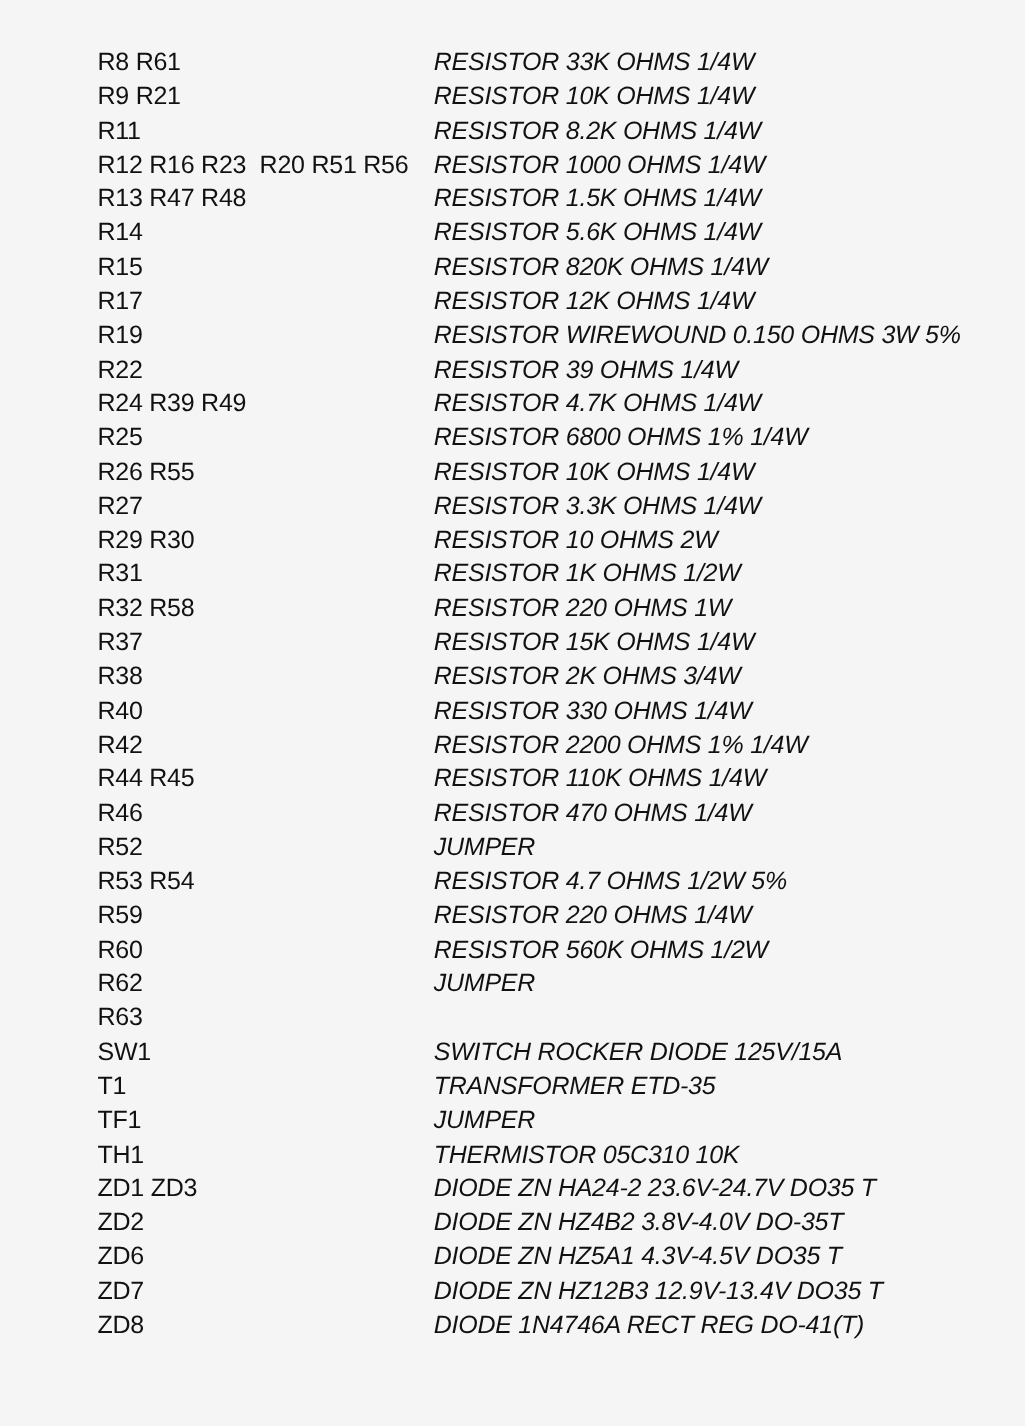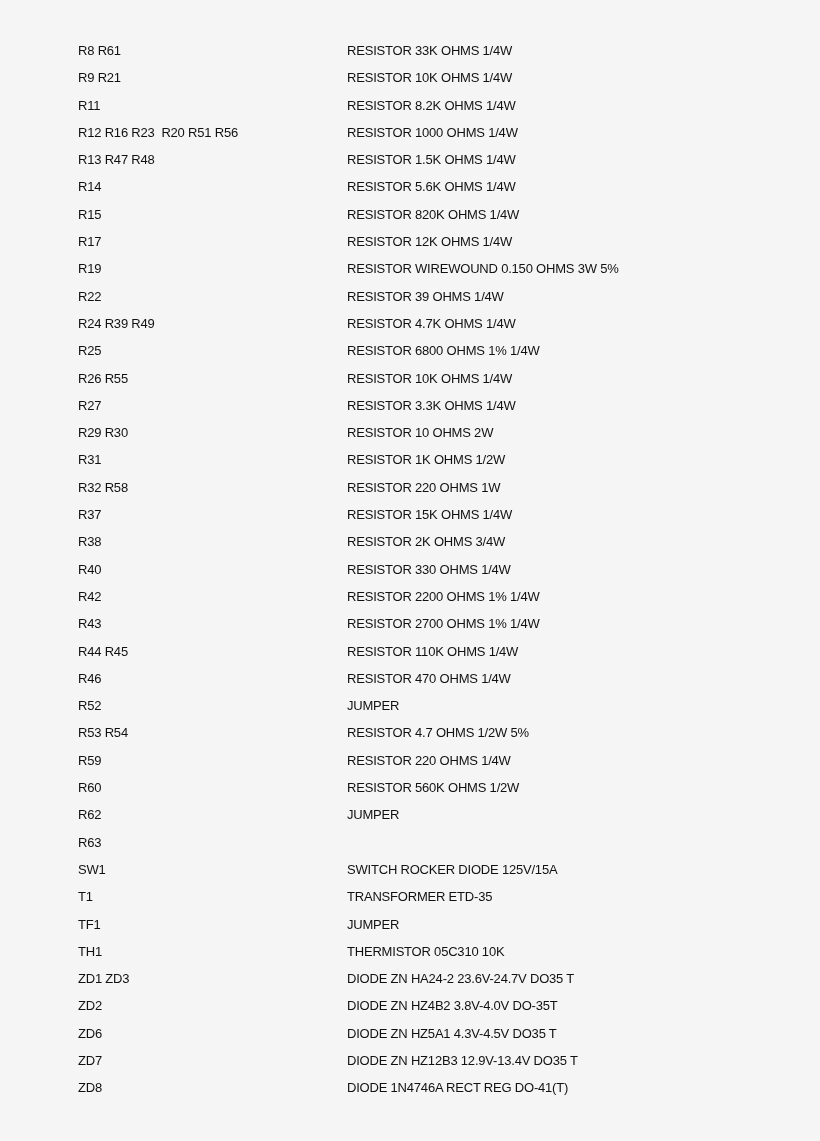--- a/index.html
+++ b/index.html
@@ -18,34 +18,35 @@
     #parts-list {
       position: absolute;
       left: 78px;
       top: 37px;
       width: 720px;
     }
     .row {
       position: relative;
       height: 27.3px;
       line-height: 27.3px;
-      font-size: 13px;
+      font-size: 20px;
       white-space: pre;
     }
     .ref {
       position: absolute;
       left: 0;
       top: 0;
       letter-spacing: -0.2px;
     }
     .desc {
       position: absolute;
       left: 269px;
       top: 0;
       letter-spacing: -0.2px;
+      font-style: italic;
     }
   </style>
 </head>
 <body>
 
 <div id="parts-list">
     <div class="row"><span class="ref">R8 R61</span><span class="desc">RESISTOR 33K OHMS 1/4W</span></div>
     <div class="row"><span class="ref">R9 R21</span><span class="desc">RESISTOR 10K OHMS 1/4W</span></div>
     <div class="row"><span class="ref">R11</span><span class="desc">RESISTOR 8.2K OHMS 1/4W</span></div>
     <div class="row"><span class="ref">R12 R16 R23  R20 R51 R56</span><span class="desc">RESISTOR 1000 OHMS 1/4W</span></div>
@@ -59,21 +60,20 @@
     <div class="row"><span class="ref">R25</span><span class="desc">RESISTOR 6800 OHMS 1% 1/4W</span></div>
     <div class="row"><span class="ref">R26 R55</span><span class="desc">RESISTOR 10K OHMS 1/4W</span></div>
     <div class="row"><span class="ref">R27</span><span class="desc">RESISTOR 3.3K OHMS 1/4W</span></div>
     <div class="row"><span class="ref">R29 R30</span><span class="desc">RESISTOR 10 OHMS 2W</span></div>
     <div class="row"><span class="ref">R31</span><span class="desc">RESISTOR 1K OHMS 1/2W</span></div>
     <div class="row"><span class="ref">R32 R58</span><span class="desc">RESISTOR 220 OHMS 1W</span></div>
     <div class="row"><span class="ref">R37</span><span class="desc">RESISTOR 15K OHMS 1/4W</span></div>
     <div class="row"><span class="ref">R38</span><span class="desc">RESISTOR 2K OHMS 3/4W</span></div>
     <div class="row"><span class="ref">R40</span><span class="desc">RESISTOR 330 OHMS 1/4W</span></div>
     <div class="row"><span class="ref">R42</span><span class="desc">RESISTOR 2200 OHMS 1% 1/4W</span></div>
-    <div class="row"><span class="ref">R43</span><span class="desc">RESISTOR 2700 OHMS 1% 1/4W</span></div>
     <div class="row"><span class="ref">R44 R45</span><span class="desc">RESISTOR 110K OHMS 1/4W</span></div>
     <div class="row"><span class="ref">R46</span><span class="desc">RESISTOR 470 OHMS 1/4W</span></div>
     <div class="row"><span class="ref">R52</span><span class="desc">JUMPER</span></div>
     <div class="row"><span class="ref">R53 R54</span><span class="desc">RESISTOR 4.7 OHMS 1/2W 5%</span></div>
     <div class="row"><span class="ref">R59</span><span class="desc">RESISTOR 220 OHMS 1/4W</span></div>
     <div class="row"><span class="ref">R60</span><span class="desc">RESISTOR 560K OHMS 1/2W</span></div>
     <div class="row"><span class="ref">R62</span><span class="desc">JUMPER</span></div>
     <div class="row"><span class="ref">R63</span></div>
     <div class="row"><span class="ref">SW1</span><span class="desc">SWITCH ROCKER DIODE 125V/15A</span></div>
     <div class="row"><span class="ref">T1</span><span class="desc">TRANSFORMER ETD-35</span></div>

